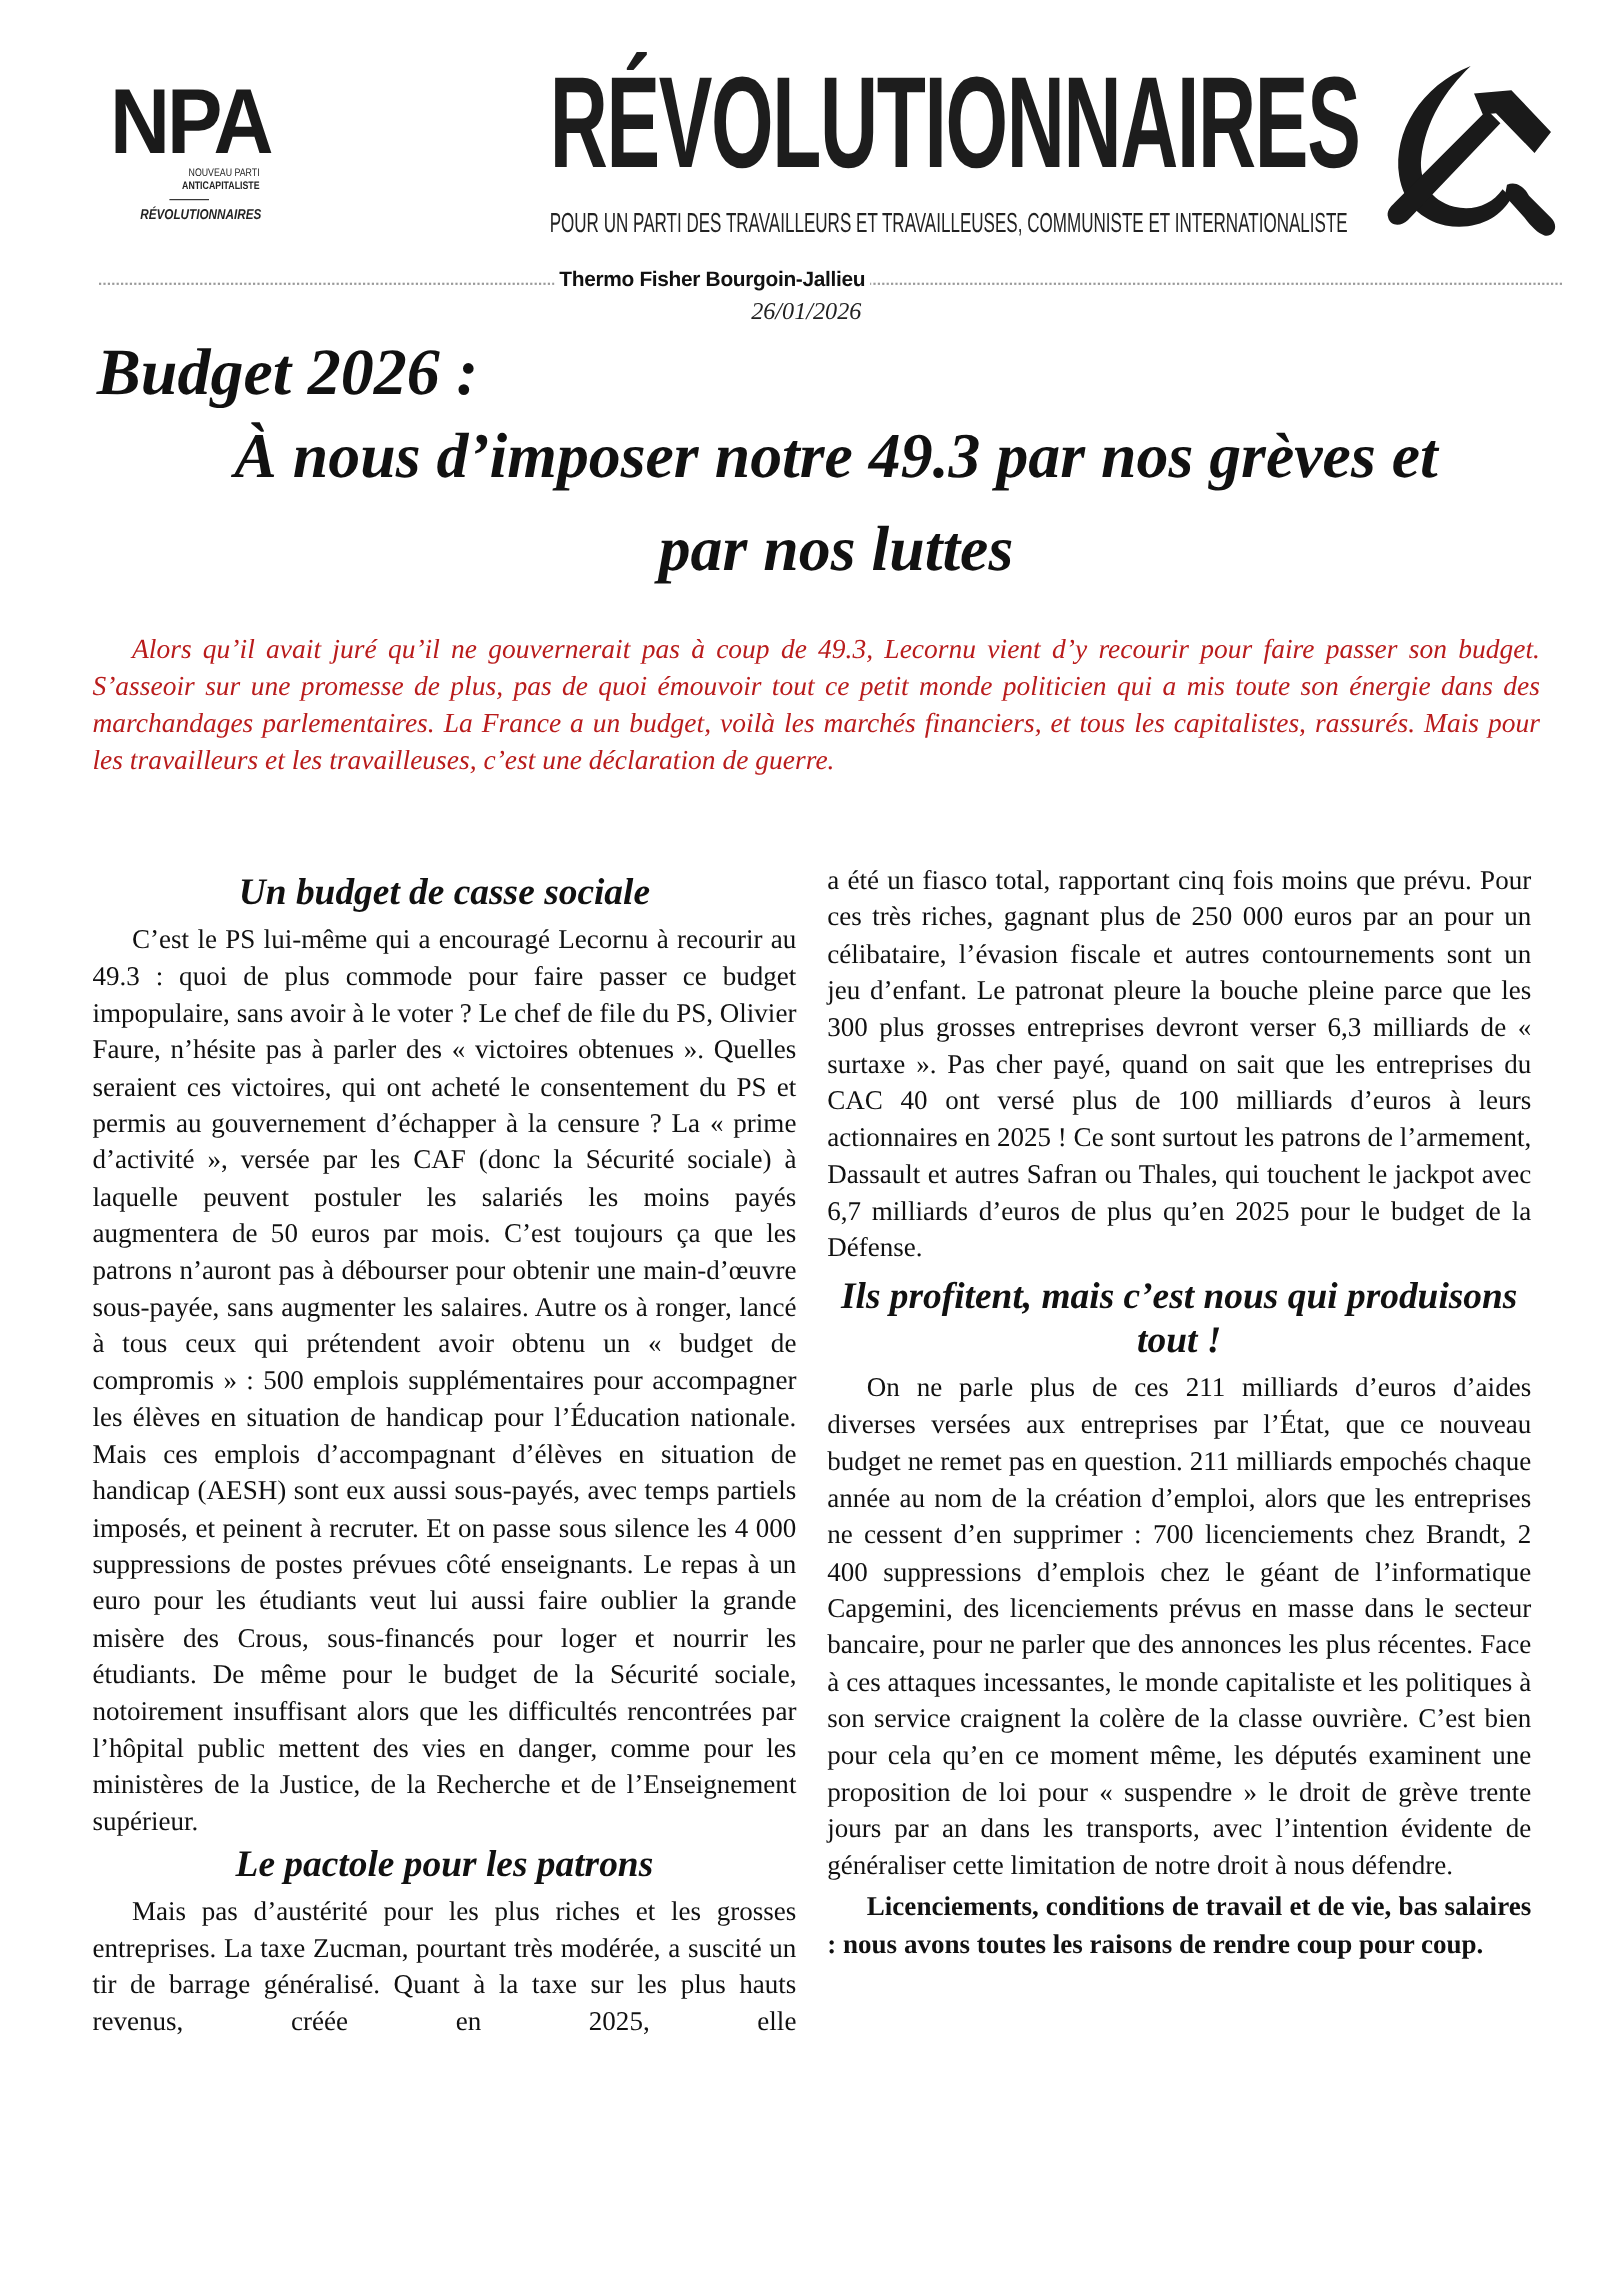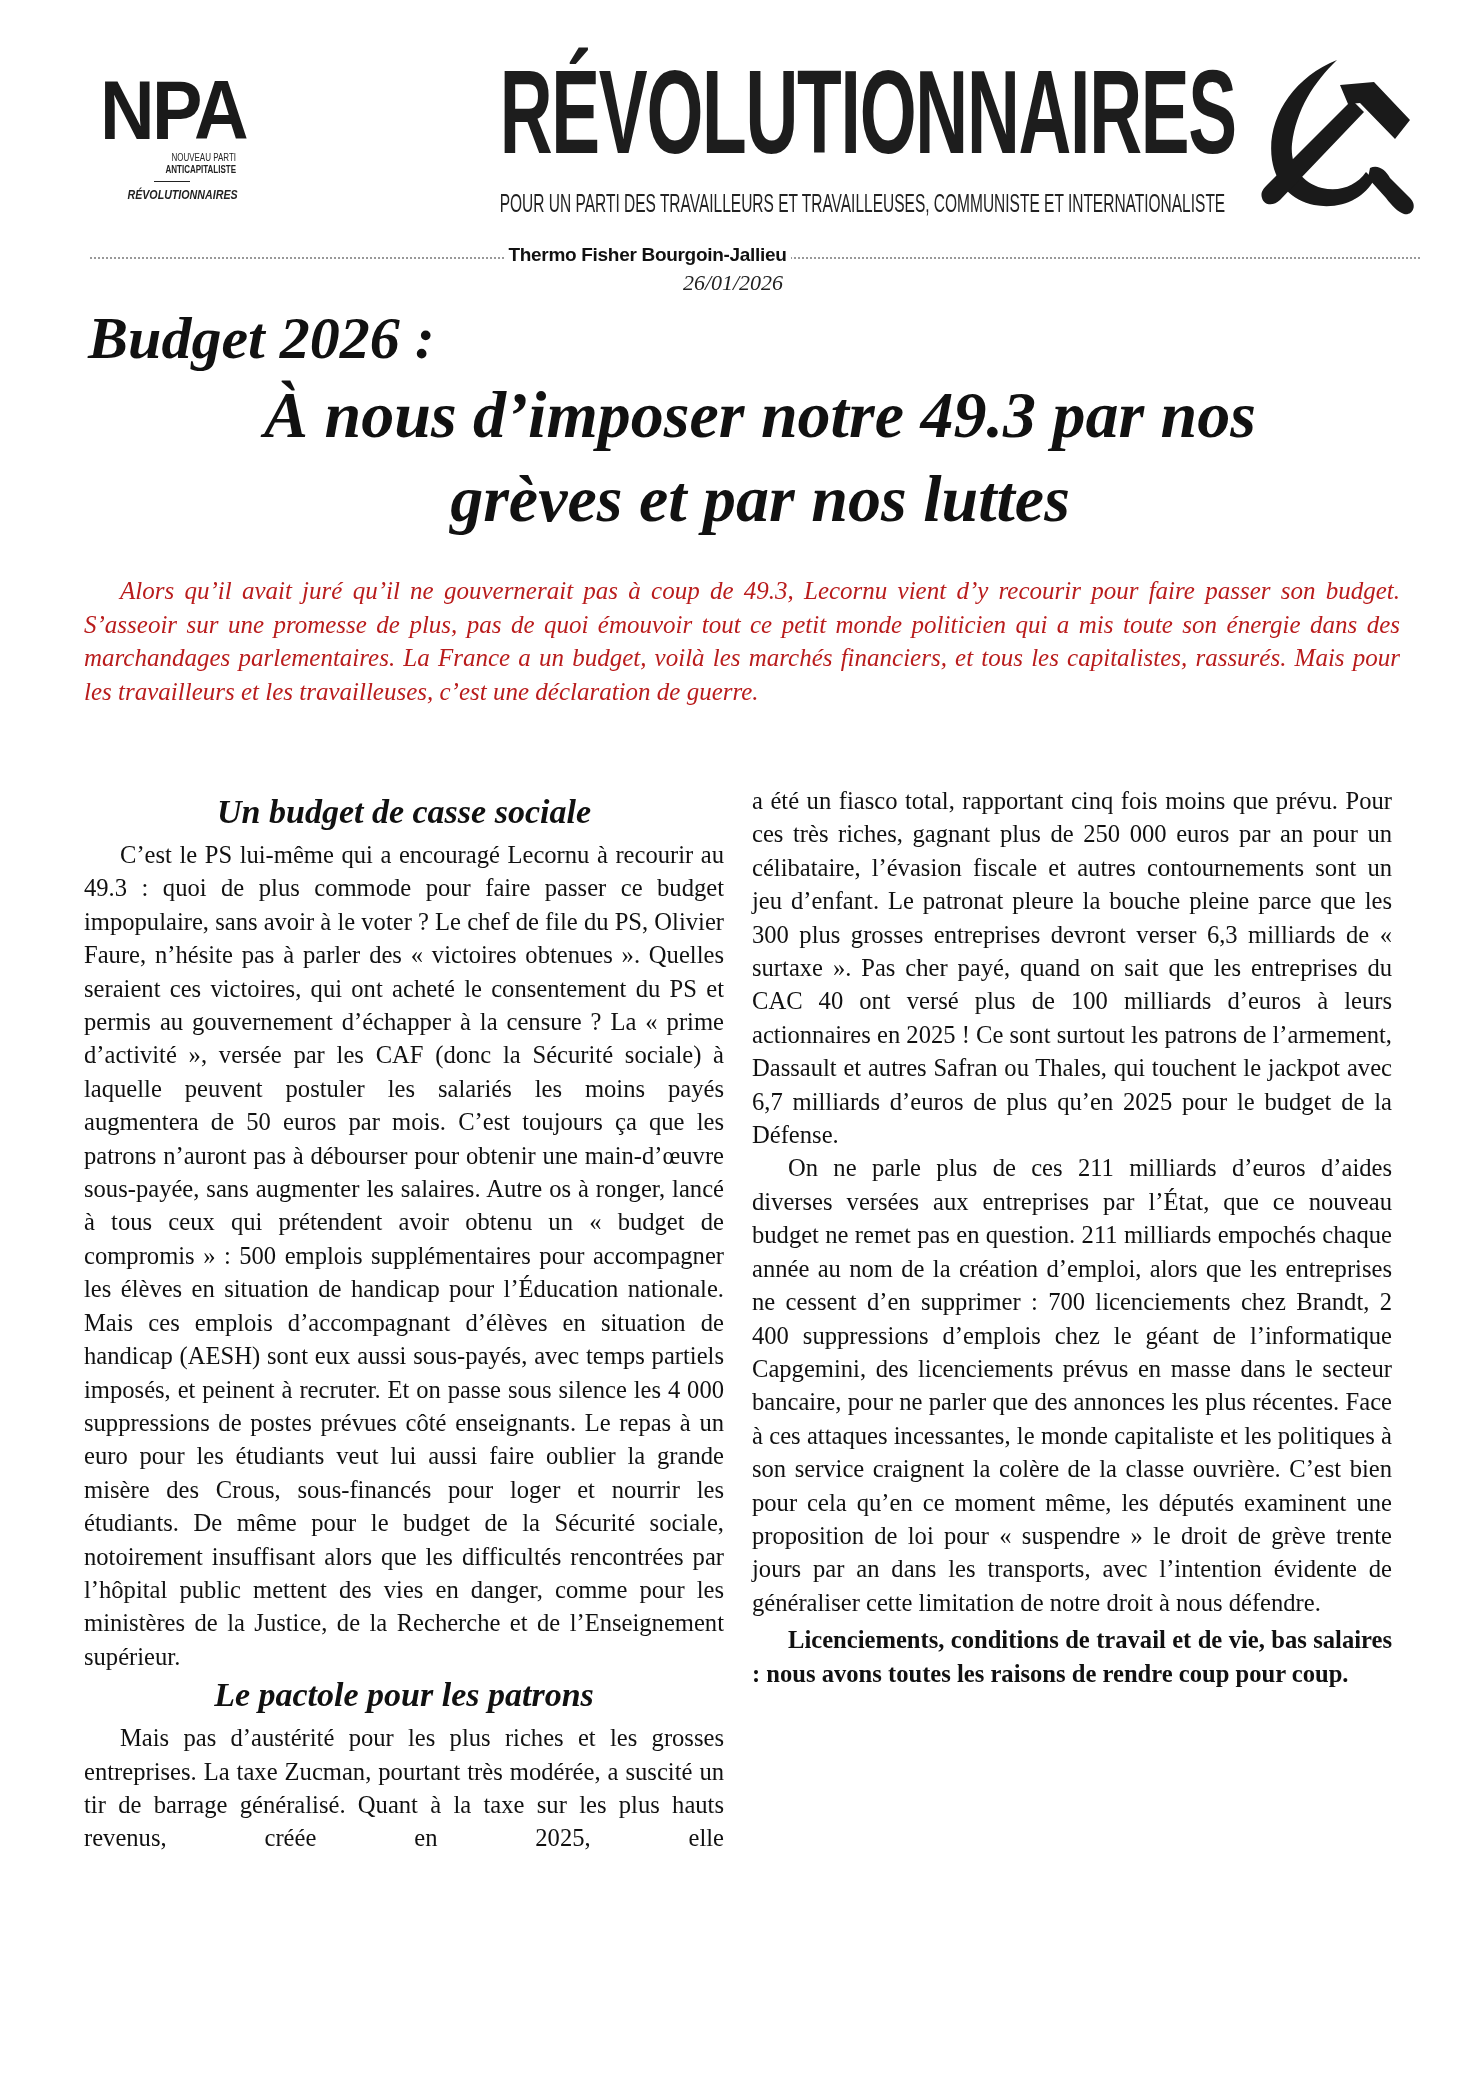--- a/index.html
+++ b/index.html
@@ -21,21 +21,21 @@
   .hammer-sickle { position: absolute; left: 1252px; top: 60px; width: 170px; height: 160px; }
 
   
   .dotted-rule { position: absolute; left: 90px; top: 257px; width: 1330px; border-top: 2px dotted #999; }
   .site-label { position: absolute; left: 0; top: 244px; width: 1295px; text-align: center; }
   .site-label span { background: #fff; padding: 0 4px; font-family: "Liberation Sans", sans-serif; font-weight: 700; font-size: 19px; letter-spacing: -0.3px; color: #111; }
   .issue-date { position: absolute; left: 0; top: 270px; width: 1466px; text-align: center; font-style: italic; font-size: 22px; color: #222; }
 
   
   .kicker { position: absolute; left: 88px; top: 310px; font-style: italic; font-weight: 700; font-size: 60px; line-height: 56px; color: #111; }
-  .headline { position: absolute; left: 180px; top: 373px; width: 1160px; text-align: center; font-style: italic; font-weight: 700; font-size: 66px; line-height: 84px; color: #111; }
+  .headline { position: absolute; left: 180px; top: 373px; width: 1160px; text-align: center; font-style: italic; font-weight: 700; font-size: 58px; line-height: 84px; color: #111; }
 
   
   .lead { position: absolute; left: 84px; top: 574px; width: 1316px; font-style: italic; font-size: 25px; line-height: 33.5px; text-align: justify; text-indent: 36px; color: #b91c1c; }
 
   
   .col { position: absolute; top: 776px; width: 640px; }
   .col-left { left: 84px; }
   .col-right { left: 752px; top: 784px; }
   .col p { font-size: 24.6px; line-height: 33.4px; text-align: justify; text-indent: 36px; color: #111; }
   .col p.noindent { text-indent: 0; }
@@ -83,15 +83,16 @@
 
 <div class="col col-left">
   <h2 class="first">Un budget de casse sociale</h2>
   <p>C’est le PS lui-même qui a encouragé Lecornu à recourir au 49.3 : quoi de plus commode pour faire passer ce budget impopulaire, sans avoir à le voter ? Le chef de file du PS, Olivier Faure, n’hésite pas à parler des « victoires obtenues ». Quelles seraient ces victoires, qui ont acheté le consentement du PS et permis au gouvernement d’échapper à la censure ? La « prime d’activité », versée par les CAF (donc la Sécurité sociale) à laquelle peuvent postuler les salariés les moins payés augmentera de 50 euros par mois. C’est toujours ça que les patrons n’auront pas à débourser pour obtenir une main-d’œuvre sous-payée, sans augmenter les salaires. Autre os à ronger, lancé à tous ceux qui prétendent avoir obtenu un « budget de compromis » : 500 emplois supplémentaires pour accompagner les élèves en situation de handicap pour l’Éducation nationale. Mais ces emplois d’accompagnant d’élèves en situation de handicap (AESH) sont eux aussi sous-payés, avec temps partiels imposés, et peinent à recruter. Et on passe sous silence les 4 000 suppressions de postes prévues côté enseignants. Le repas à un euro pour les étudiants veut lui aussi faire oublier la grande misère des Crous, sous-financés pour loger et nourrir les étudiants. De même pour le budget de la Sécurité sociale, notoirement insuffisant alors que les difficultés rencontrées par l’hôpital public mettent des vies en danger, comme pour les ministères de la Justice, de la Recherche et de l’Enseignement supérieur.</p>
   <h2>Le pactole pour les patrons</h2>
   <p style="text-align-last: justify;">Mais pas d’austérité pour les plus riches et les grosses entreprises. La taxe Zucman, pourtant très modérée, a suscité un tir de barrage généralisé. Quant à la taxe sur les plus hauts revenus, créée en 2025, elle</p>
 </div>
 
 <div class="col col-right">
   <p class="noindent">a été un fiasco total, rapportant cinq fois moins que prévu. Pour ces très riches, gagnant plus de 250 000 euros par an pour un célibataire, l’évasion fiscale et autres contournements sont un jeu d’enfant. Le patronat pleure la bouche pleine parce que les 300 plus grosses entreprises devront verser 6,3 milliards de « surtaxe ». Pas cher payé, quand on sait que les entreprises du CAC 40 ont versé plus de 100 milliards d’euros à leurs actionnaires en 2025 ! Ce sont surtout les patrons de l’armement, Dassault et autres Safran ou Thales, qui touchent le jackpot avec 6,7 milliards d’euros de plus qu’en 2025 pour le budget de la Défense.</p>
+  <h2 style="margin-top:8px;">Ils profitent, mais c’est nous qui produisons tout !</h2>
   <p>On ne parle plus de ces 211 milliards d’euros d’aides diverses versées aux entreprises par l’État, que ce nouveau budget ne remet pas en question. 211 milliards empochés chaque année au nom de la création d’emploi, alors que les entreprises ne cessent d’en supprimer : 700 licenciements chez Brandt, 2 400 suppressions d’emplois chez le géant de l’informatique Capgemini, des licenciements prévus en masse dans le secteur bancaire, pour ne parler que des annonces les plus récentes. Face à ces attaques incessantes, le monde capitaliste et les politiques à son service craignent la colère de la classe ouvrière. C’est bien pour cela qu’en ce moment même, les députés examinent une proposition de loi pour « suspendre » le droit de grève trente jours par an dans les transports, avec l’intention évidente de généraliser cette limitation de notre droit à nous défendre.</p>
   <p class="conclusion">Licenciements, conditions de travail et de vie, bas salaires : nous avons toutes les raisons de rendre coup pour coup.</p>
 </div>
 
 </body></html>

